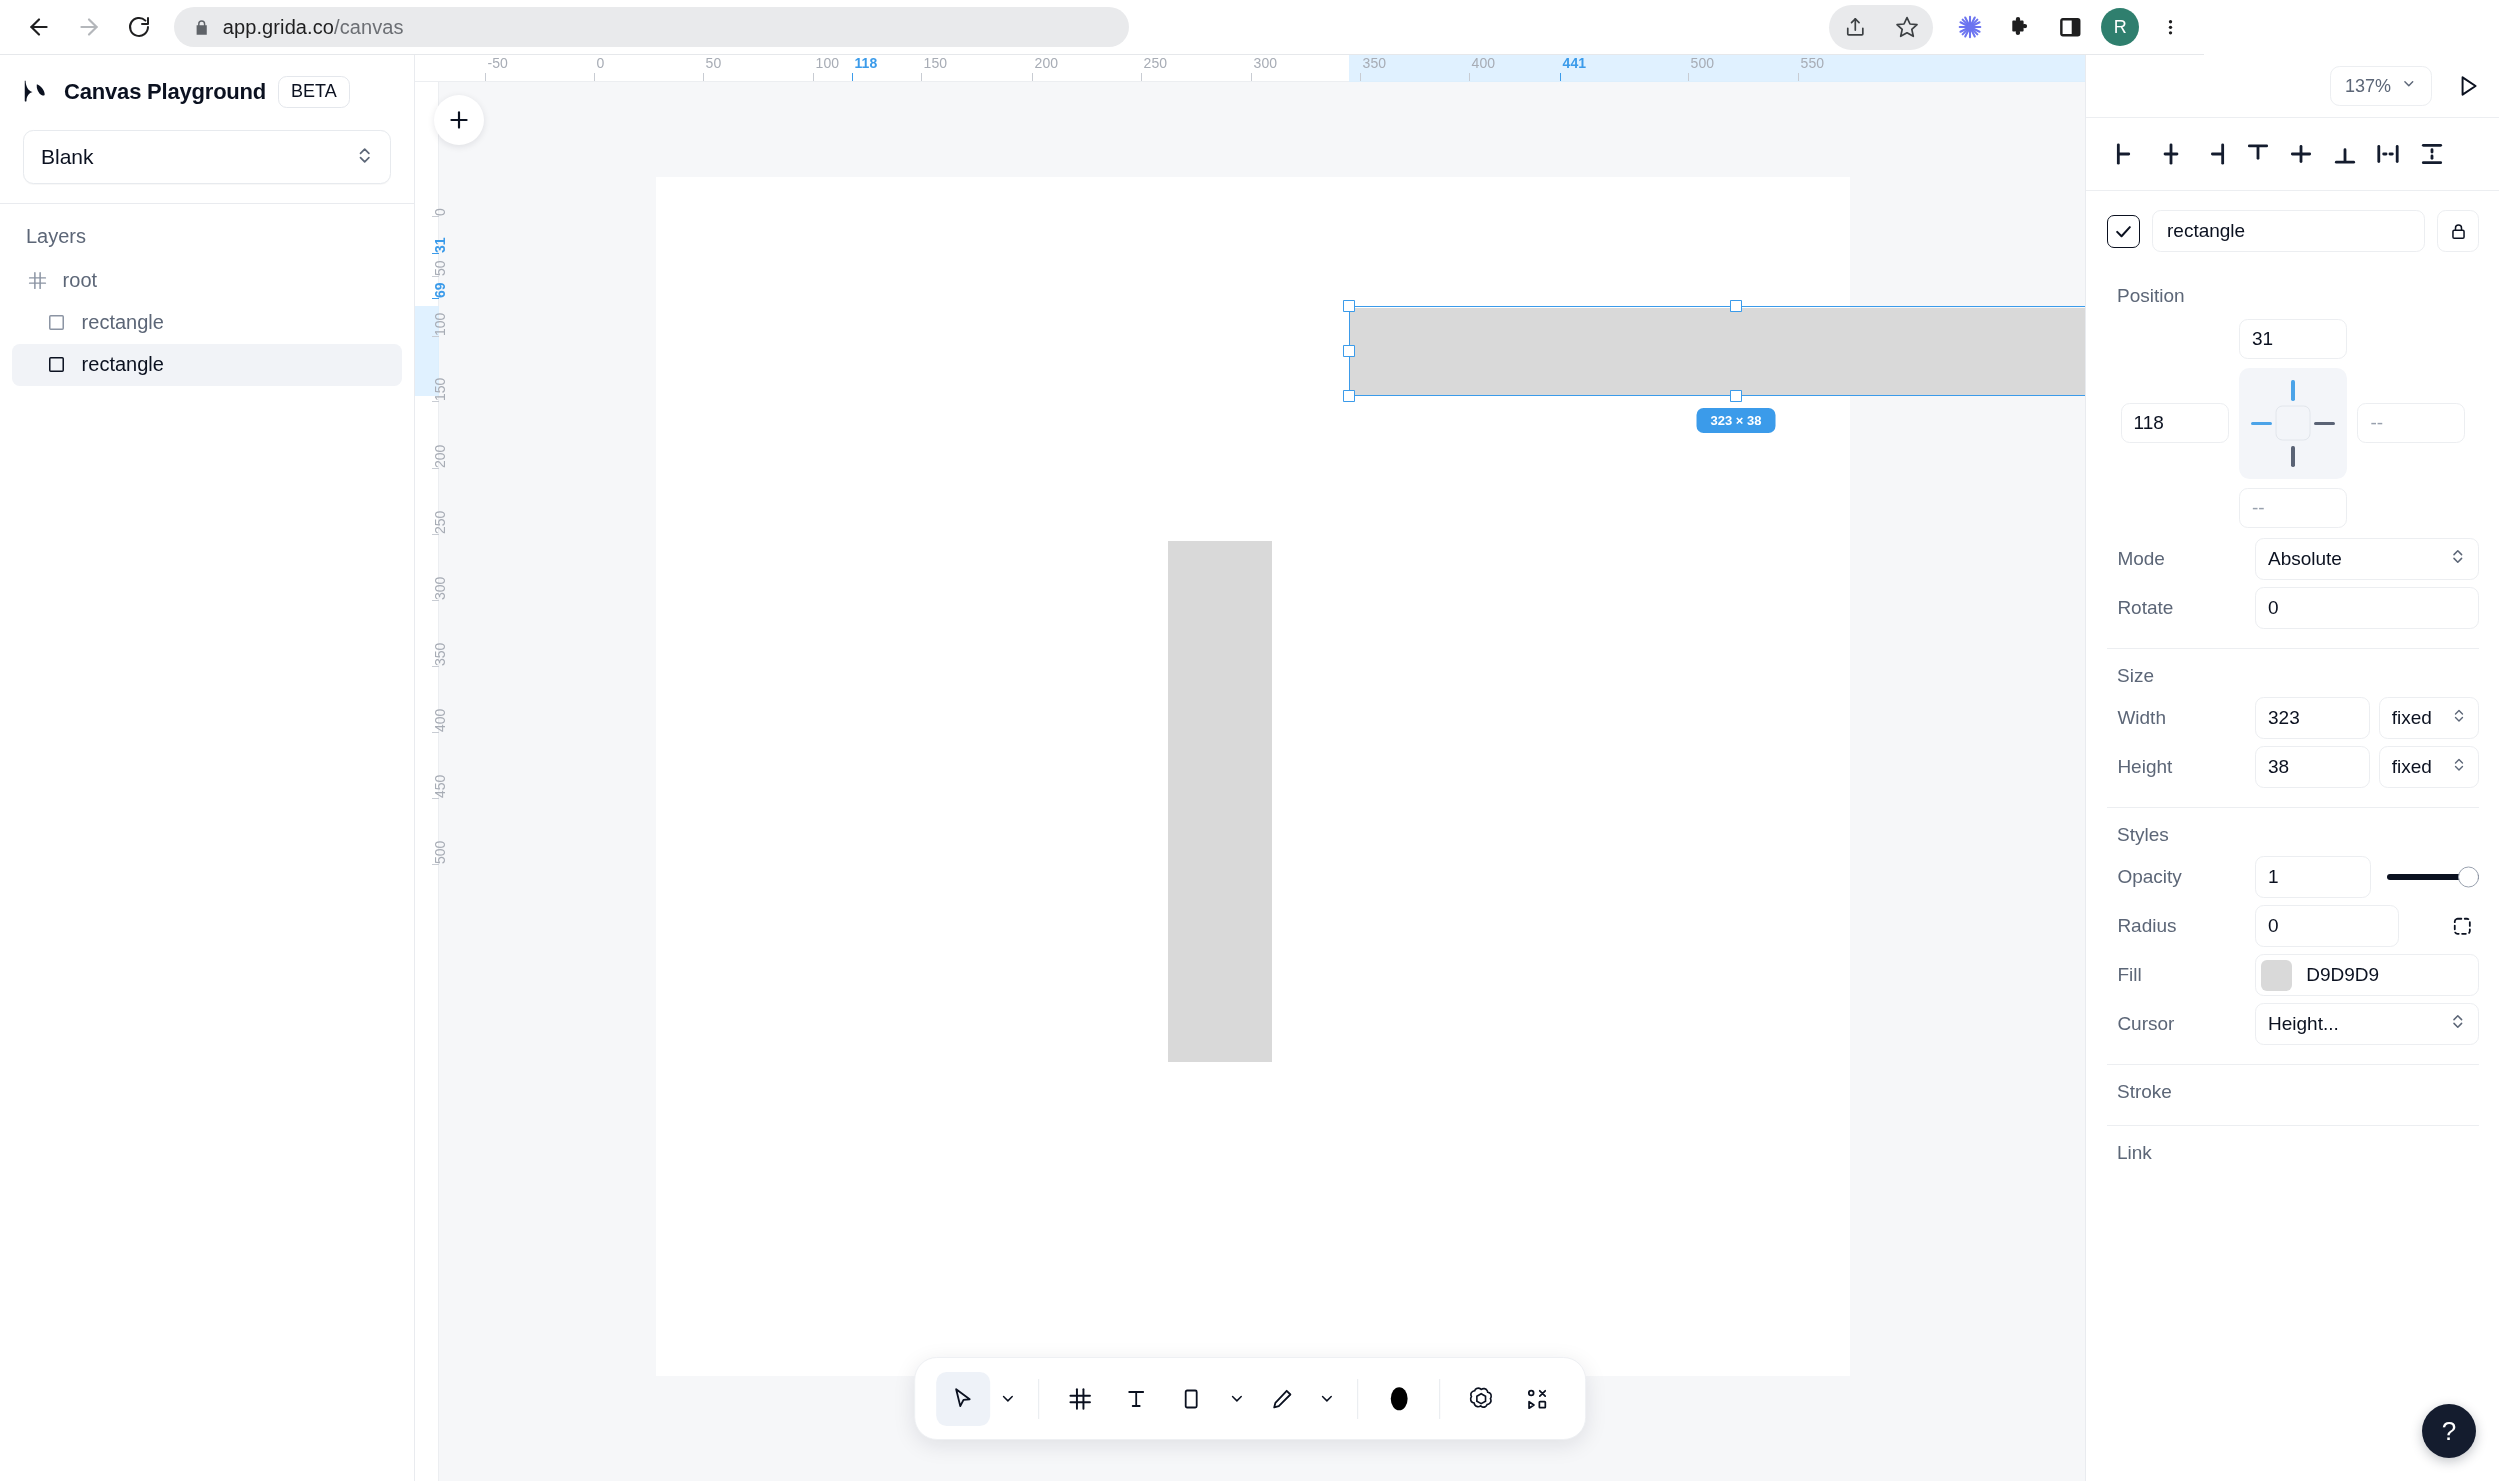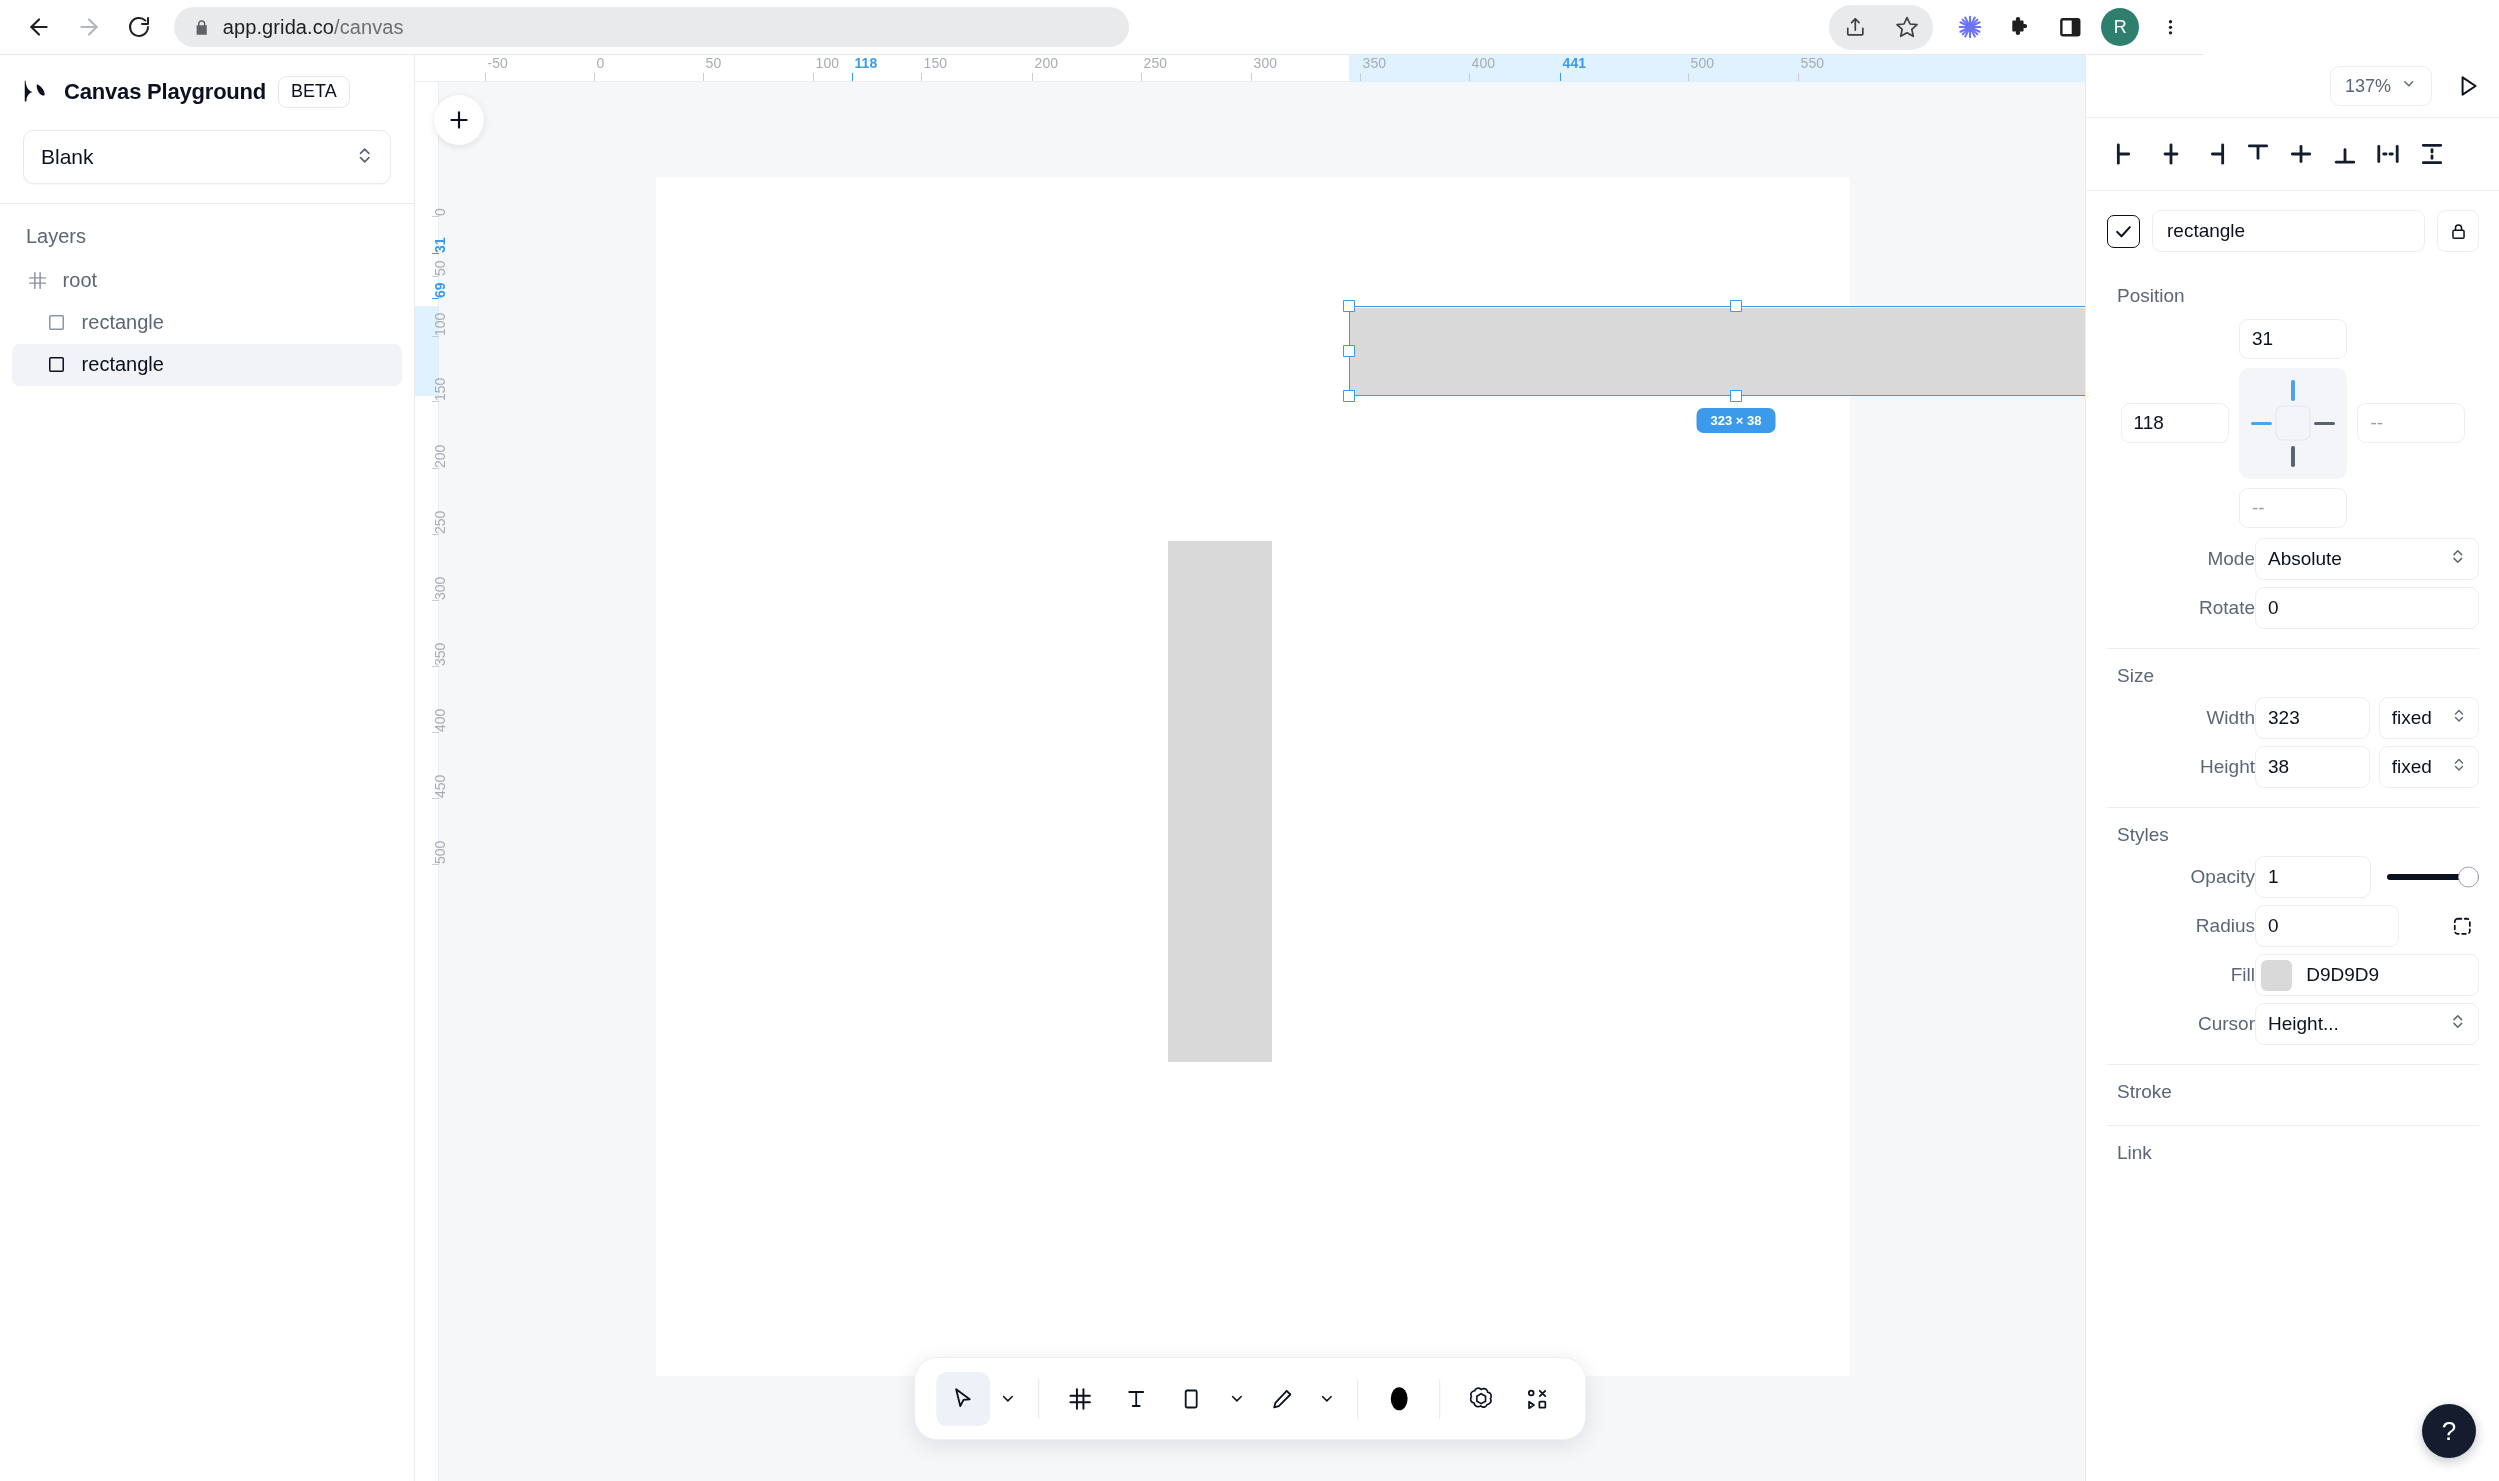--- a/index.html
+++ b/index.html
@@ -316,21 +316,20 @@
     padding: 15.6px 0 7px 10.4px;
   }
   .hr { height: 0.9px; background: #eceef1; margin: 15.6px 21px 0 21px; }
   .field-row {
     display: flex; align-items: center;
     height: 49px;
   }
   .field-label {
     width: 148px; font-size: 19px; color: #5c6677; padding-left: 10.4px;
     flex: 0 0 auto;
-    text-align: right;
   }
   .ctl {
     height: 42px;
     border: 0.9px solid #eceef1; border-radius: 8.7px;
     display: flex; align-items: center;
     padding: 0 12px;
     font-size: 19px; color: #0b1120;
     background: #fff;
   }
   .ctl .chev { margin-left: auto; }

